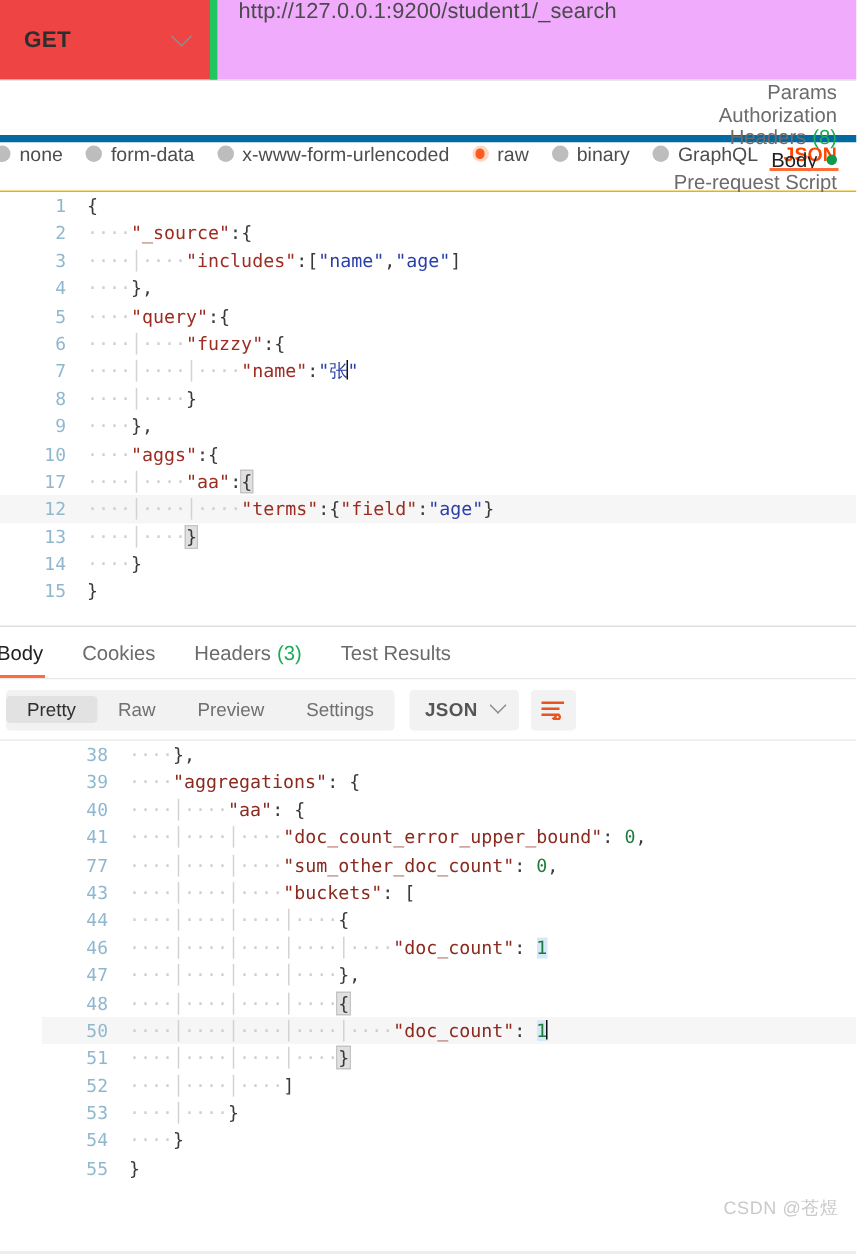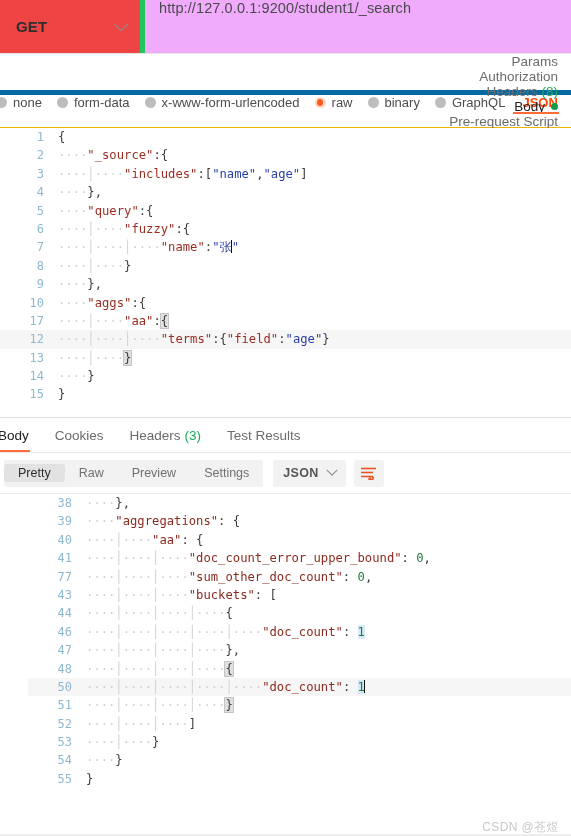--- a/index.html
+++ b/index.html
@@ -82,21 +82,21 @@
   .seg-item.active{background:#e2e2e2;color:#2e2e2e;}
   .fmt-select{display:flex;align-items:center;background:#f2f2f2;border-radius:3px;height:27px;
               padding:0 10px;margin-left:10px;}
   .fmt-label{font-size:12.5px;color:#555;font-weight:600;letter-spacing:.3px;}
   .fmt-caret{width:7px;height:7px;border-right:1.5px solid #8d8d8d;border-bottom:1.5px solid #8d8d8d;
              transform:rotate(45deg) translate(-2px,-2px);margin-left:9px;}
   .wrap-btn{display:flex;align-items:center;justify-content:center;width:30px;height:27px;
             background:#f2f2f2;border-radius:3px;margin-left:8px;}
 
   
-  .watermark{position:absolute;right:12px;bottom:0;font-size:12px;color:#c9c9c9;letter-spacing:.4px;}
+  .watermark{position:absolute;right:12px;bottom:22px;font-size:12px;color:#c9c9c9;letter-spacing:.4px;}
   .bottombar{position:absolute;left:0;right:0;bottom:0;height:2px;background:#ededed;}
 </style>
 </head>
 <body>
 
 <div class="app">
 
   <div class="urlbar">
     <div class="method-box">
       <span class="method-label">GET</span>

